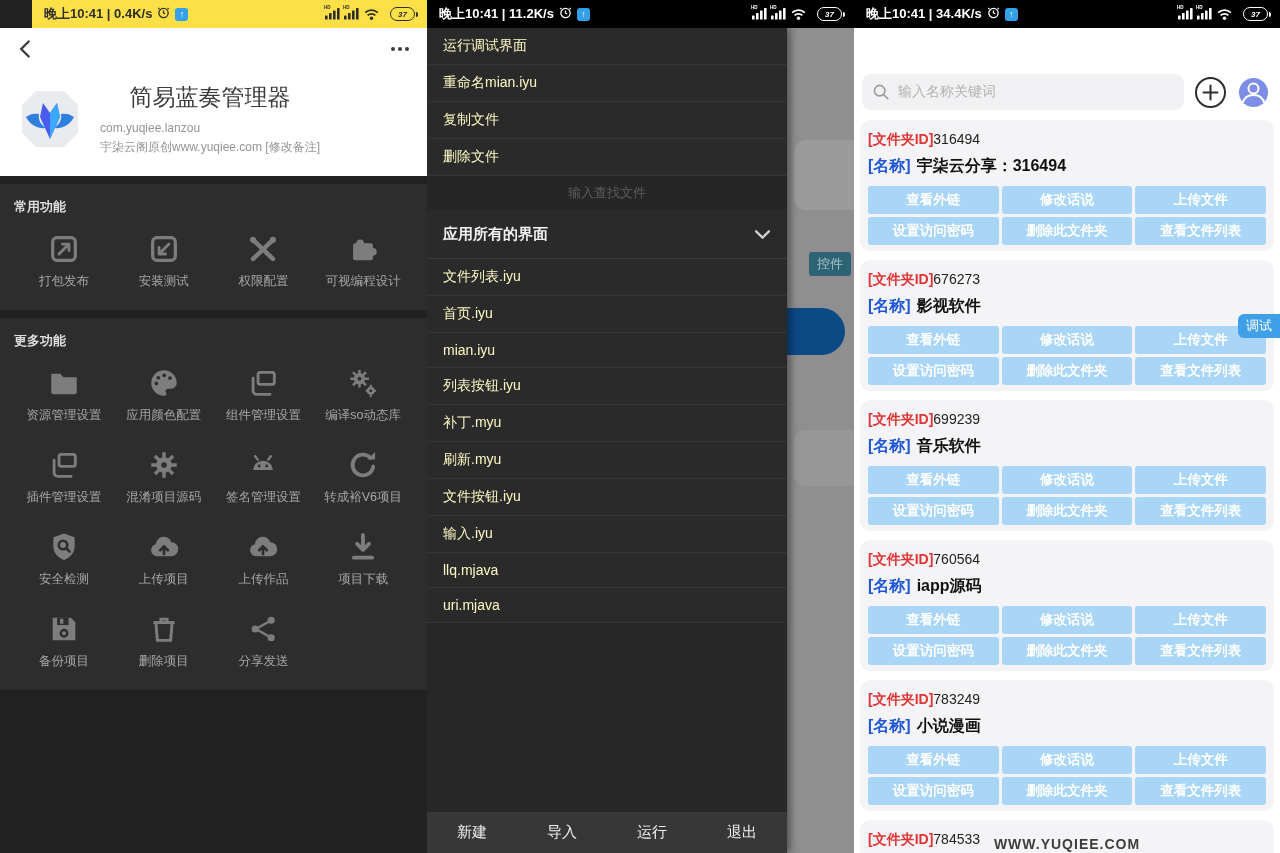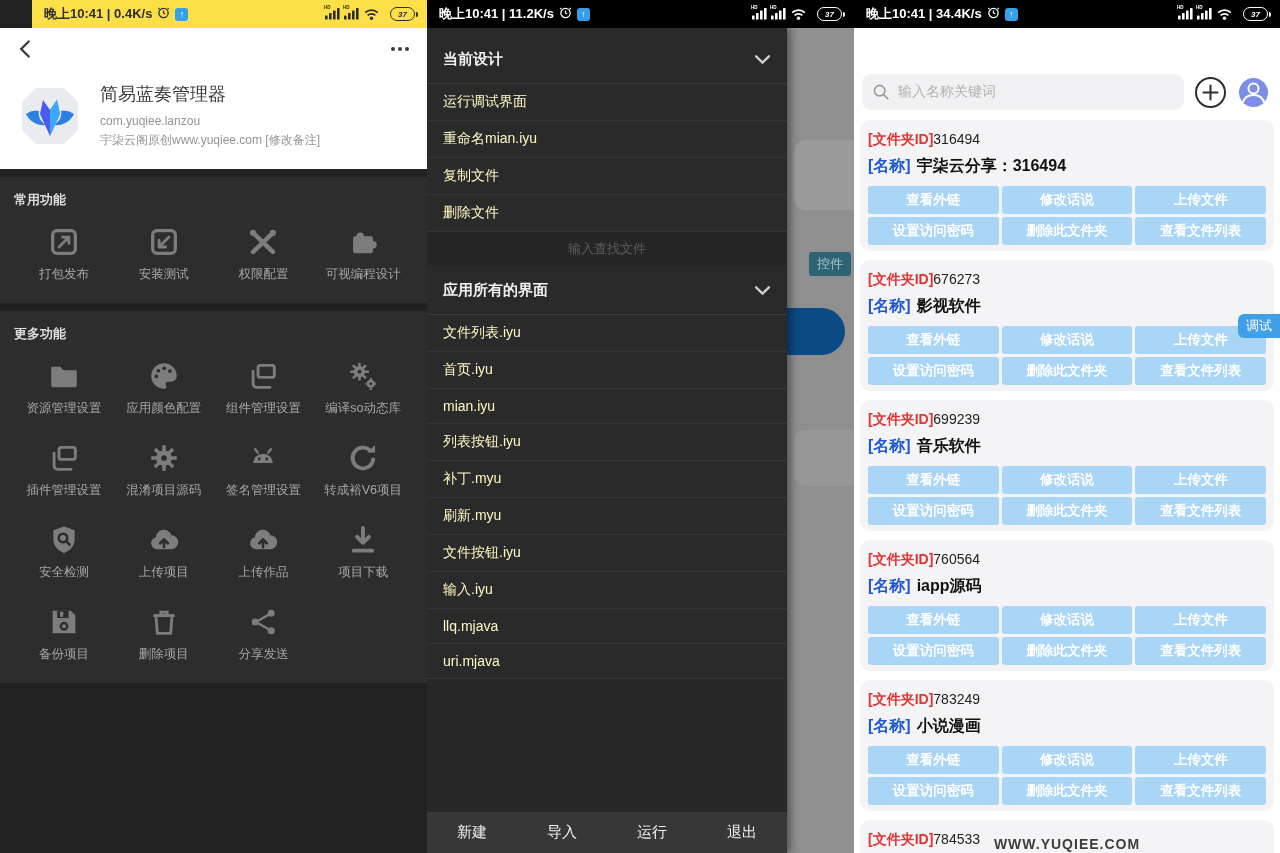--- a/index.html
+++ b/index.html
@@ -24,21 +24,21 @@
           border:1.5px solid currentColor; border-radius:7px; font-size:8px; font-weight:bold; position:relative; }
   .batt:after { content:""; position:absolute; right:-4px; width:2px; height:5px; background:currentColor;
                 border-radius:0 2px 2px 0; }
 
   
   .nav { height:42px; background:#fff; display:flex; align-items:center; justify-content:space-between; padding:0 18px; }
   .dots { display:flex; gap:3px; }
   .dots i { width:4px; height:4px; border-radius:50%; background:#3c3c3c; }
   .app-header { background:#fff; padding:12px 18px 20px; display:flex; align-items:center; gap:18px; }
   .app-icon { width:64px; height:64px; flex:none; }
-  .app-title { font-size:18px; color:#3a3a3a; font-weight:500; margin-bottom:6px; }
+  .app-title { font-size:23px; color:#3a3a3a; font-weight:500; margin-bottom:6px;text-align:center; }
   .app-sub { font-size:12px; color:#949494; line-height:1.55; }
   .info-sec { background:#282828; display:flex; padding:14px 6px 16px; }
   .info-col { flex:1; text-align:center; }
   .info-col .il { font-size:13px; font-weight:bold; color:#e9e9e9; }
   .info-col .iv { font-size:13px; color:#757575; margin-top:7px; }
   .func-sec { background:#2d2d2d; margin-top:8px; padding:14px 14px 20px; }
   .sec-title { font-size:13px; font-weight:bold; color:#dedede; margin-bottom:16px; }
   .grid { display:grid; grid-template-columns:repeat(4,1fr); row-gap:24px; }
   .gitem { display:flex; flex-direction:column; align-items:center; gap:7px; cursor:pointer; }
   .gitem .icon { width:34px; height:34px; }
@@ -346,26 +346,20 @@
         </span>
     </span>
   </div>
   <div class="dim-strip">
     <div class="dim-block1"></div>
     <div class="dim-block2"></div>
     <div class="ctl-tag">控件</div>
     <div class="deep-btn"></div>
   </div>
   <div class="drawer">
-    <div class="dhead" style="cursor:pointer">
-      <span class="ht">当前设计</span>
-      <svg width="17" height="11" viewBox="0 0 16 10">
-        <path d="M2 2l6 6 6-6" fill="none" stroke="#cfcfcf" stroke-width="2.2" stroke-linecap="round"></path>
-      </svg>
-    </div>
     <div id="cur-items">
         <div class="ditem"><span class="dt">运行调试界面</span></div>
         <div class="ditem"><span class="dt">重命名mian.iyu</span></div>
         <div class="ditem"><span class="dt">复制文件</span></div>
         <div class="ditem"><span class="dt">删除文件</span></div>
       </div>
     <div class="dsearch">输入查找文件</div>
     <div class="dhead second" style="cursor:pointer">
       <span class="ht">应用所有的界面</span>
       <svg width="17" height="11" viewBox="0 0 16 10">

